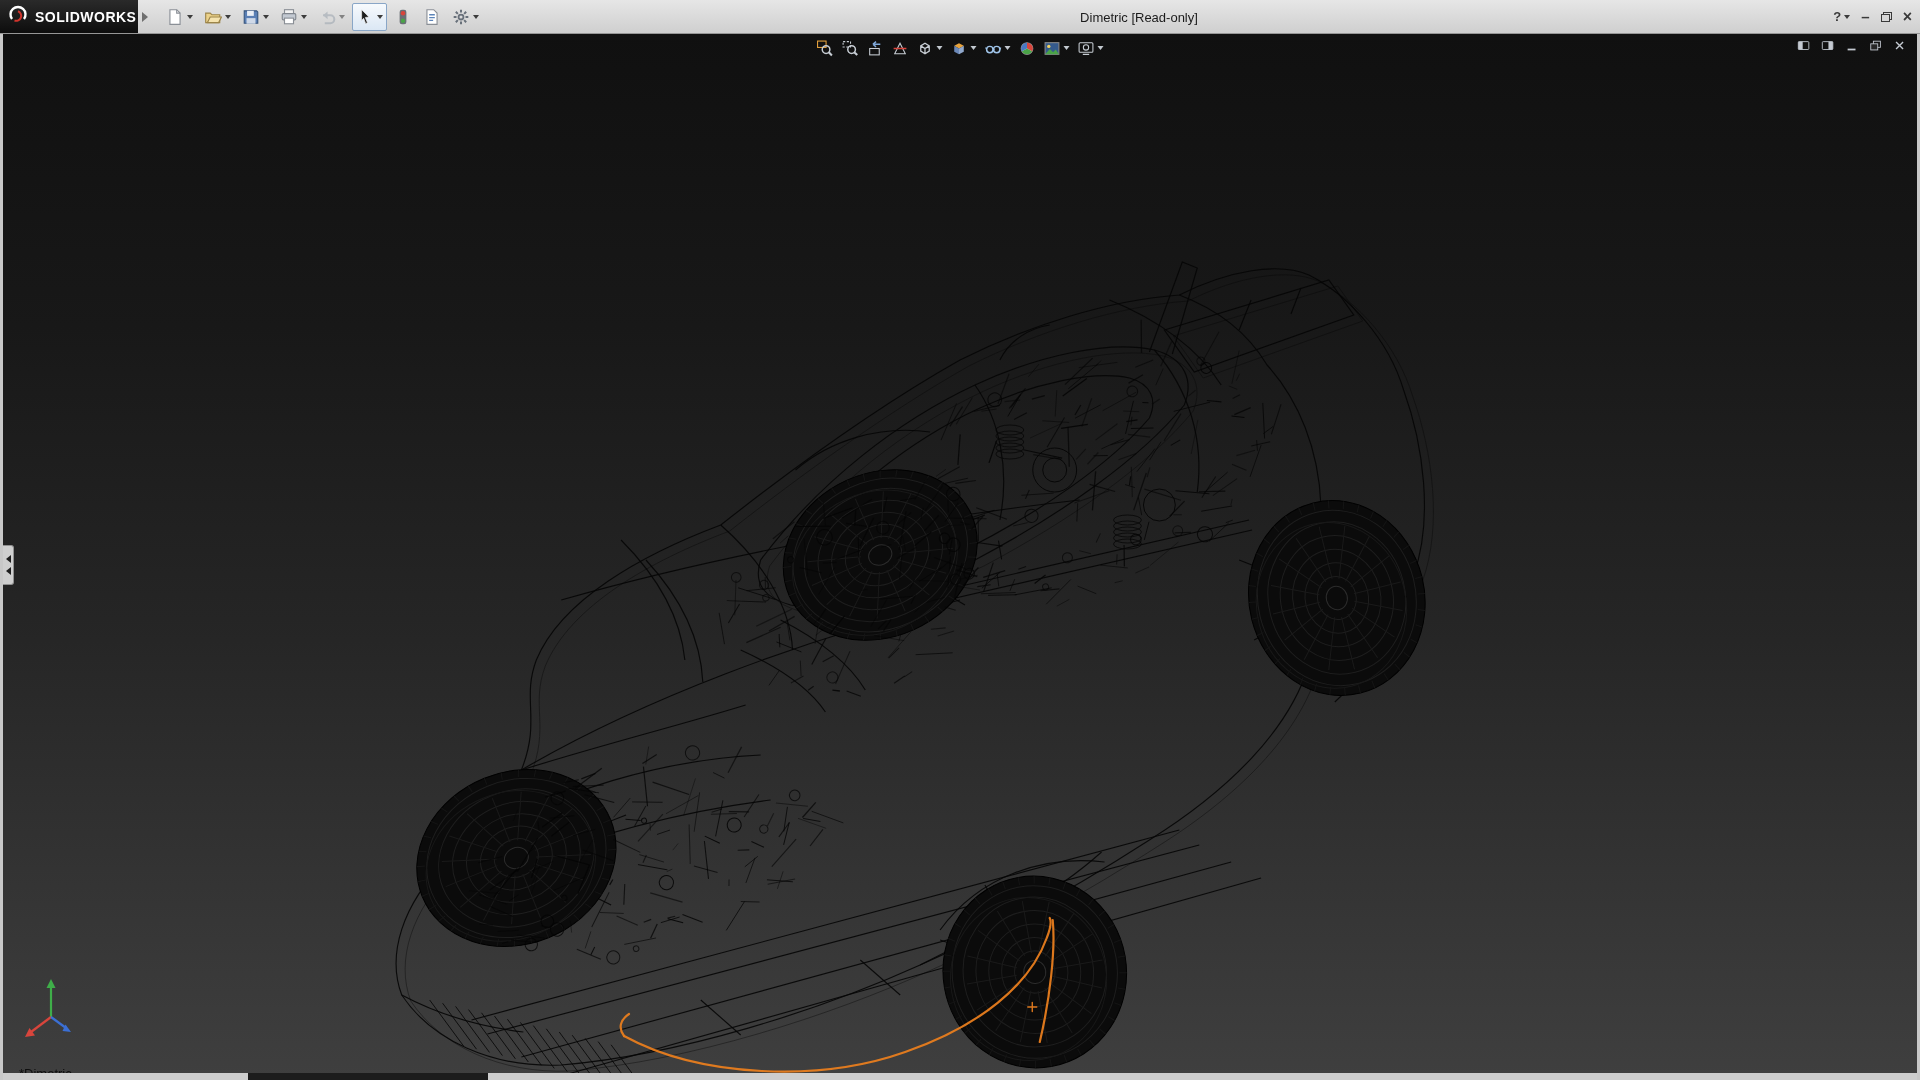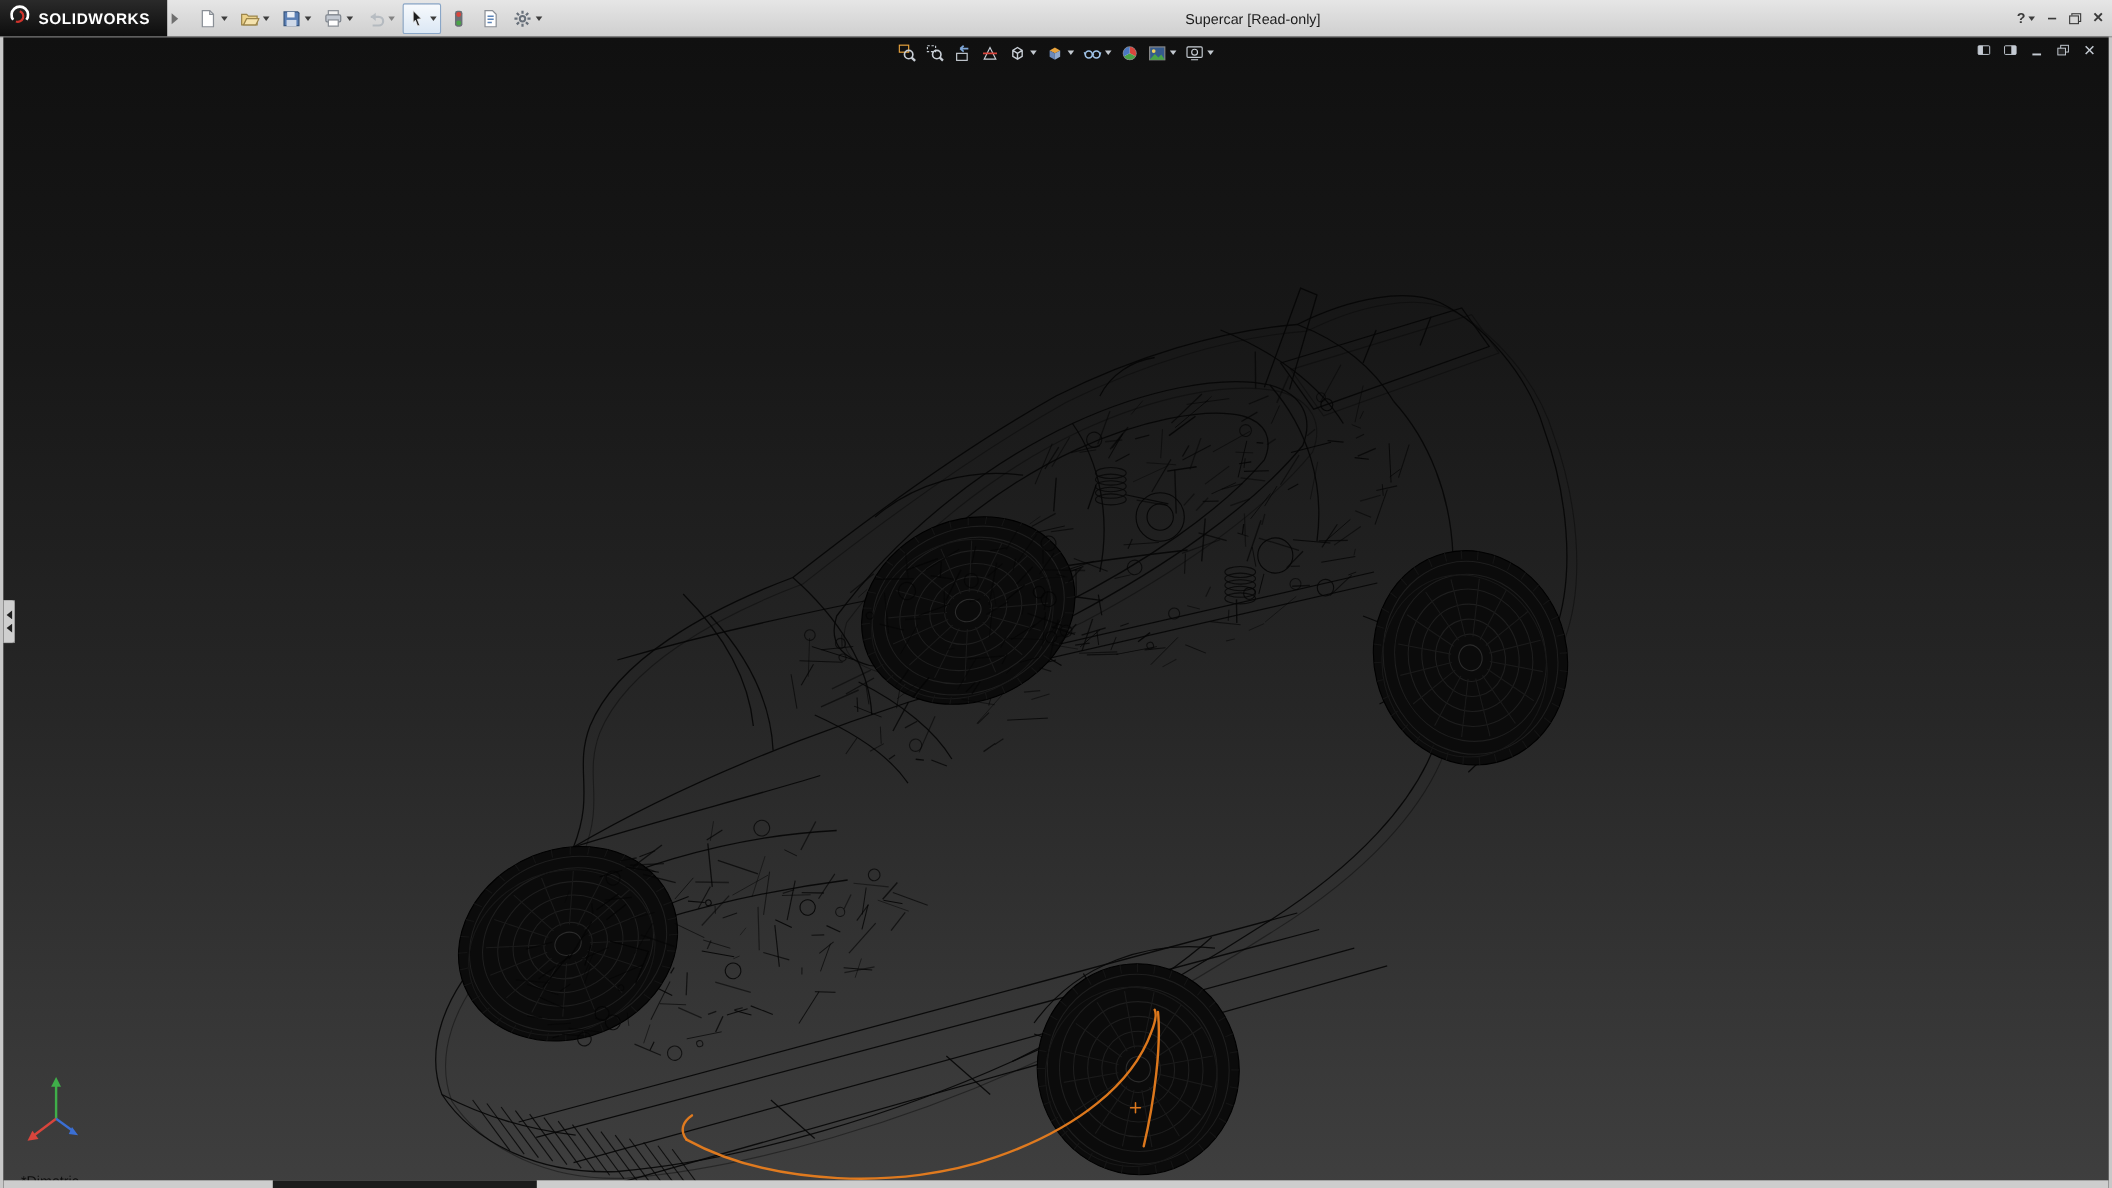--- a/index.html
+++ b/index.html
@@ -4,21 +4,21 @@
 <style>
   html,body{margin:0;padding:0;width:1920px;height:1080px;overflow:hidden;
     font-family:"Liberation Sans",sans-serif;background:#2a2a2a;}
   .window{position:relative;width:1920px;height:1080px;}
 
   
   .titlebar{position:absolute;top:0;left:0;right:0;height:33px;
     background:linear-gradient(#e6e6e6,#cfcfcf);border-bottom:1px solid #969696;
     display:flex;align-items:center;z-index:20;}
   .brand{height:100%;background:linear-gradient(#2a2a2a,#0d0d0d);color:#fff;
-    display:flex;align-items:center;padding:0 16px 0 8px;gap:7px;}
+    display:flex;align-items:center;padding:0 2px 0 8px;gap:7px;}
   .brand-text{font-size:14px;font-weight:bold;letter-spacing:.5px;}
   .brand-caret{width:0;height:0;border-top:5px solid transparent;border-bottom:5px solid transparent;
     border-left:6px solid #6f6f6f;margin:0 6px 0 4px;}
   .main-toolbar{display:flex;align-items:center;gap:3px;margin-left:8px;}
   .tb-btn{height:26px;display:flex;align-items:center;padding:0 3px;border:1px solid transparent;border-radius:2px;}
   .tb-btn.selected{border-color:#89a6c7;background:linear-gradient(#f7fafd,#dbe7f4);}
   .tb-btn.disabled{opacity:.55;}
   .icon16{display:flex;align-items:center;justify-content:center;}
   .caret-down{width:0;height:0;border-left:3.5px solid transparent;border-right:3.5px solid transparent;
     border-top:4px solid #3c3c3c;margin-left:3px;}
@@ -151,21 +151,21 @@
             <svg viewBox="0 0 16 16" width="18" height="18">
               <circle cx="8" cy="8" r="2.2" fill="none" stroke="#68707a" stroke-width="1.6"></circle>
               <g stroke="#68707a" stroke-width="1.8">
                 <path d="M8 1.5 V4 M8 12 V14.5 M1.5 8 H4 M12 8 H14.5 M3.4 3.4 L5.2 5.2 M10.8 10.8 L12.6 12.6 M12.6 3.4 L10.8 5.2 M5.2 10.8 L3.4 12.6"></path>
               </g>
             </svg>
           </span>
           <span class="caret-down"></span>
         </div>
       </div>
-    <div class="doc-title">Supercar [Read-only]</div>
+    <div class="doc-title">Dimetric [Read-only]</div>
     <div class="win-controls">
       <div class="help-btn">
         <span>?</span>
         <span class="caret-down"></span>
       </div>
       <span class="min-glyph">–</span>
       <span class="restore-glyph"></span>
       <span class="close-glyph">×</span>
     </div>
   </div>

